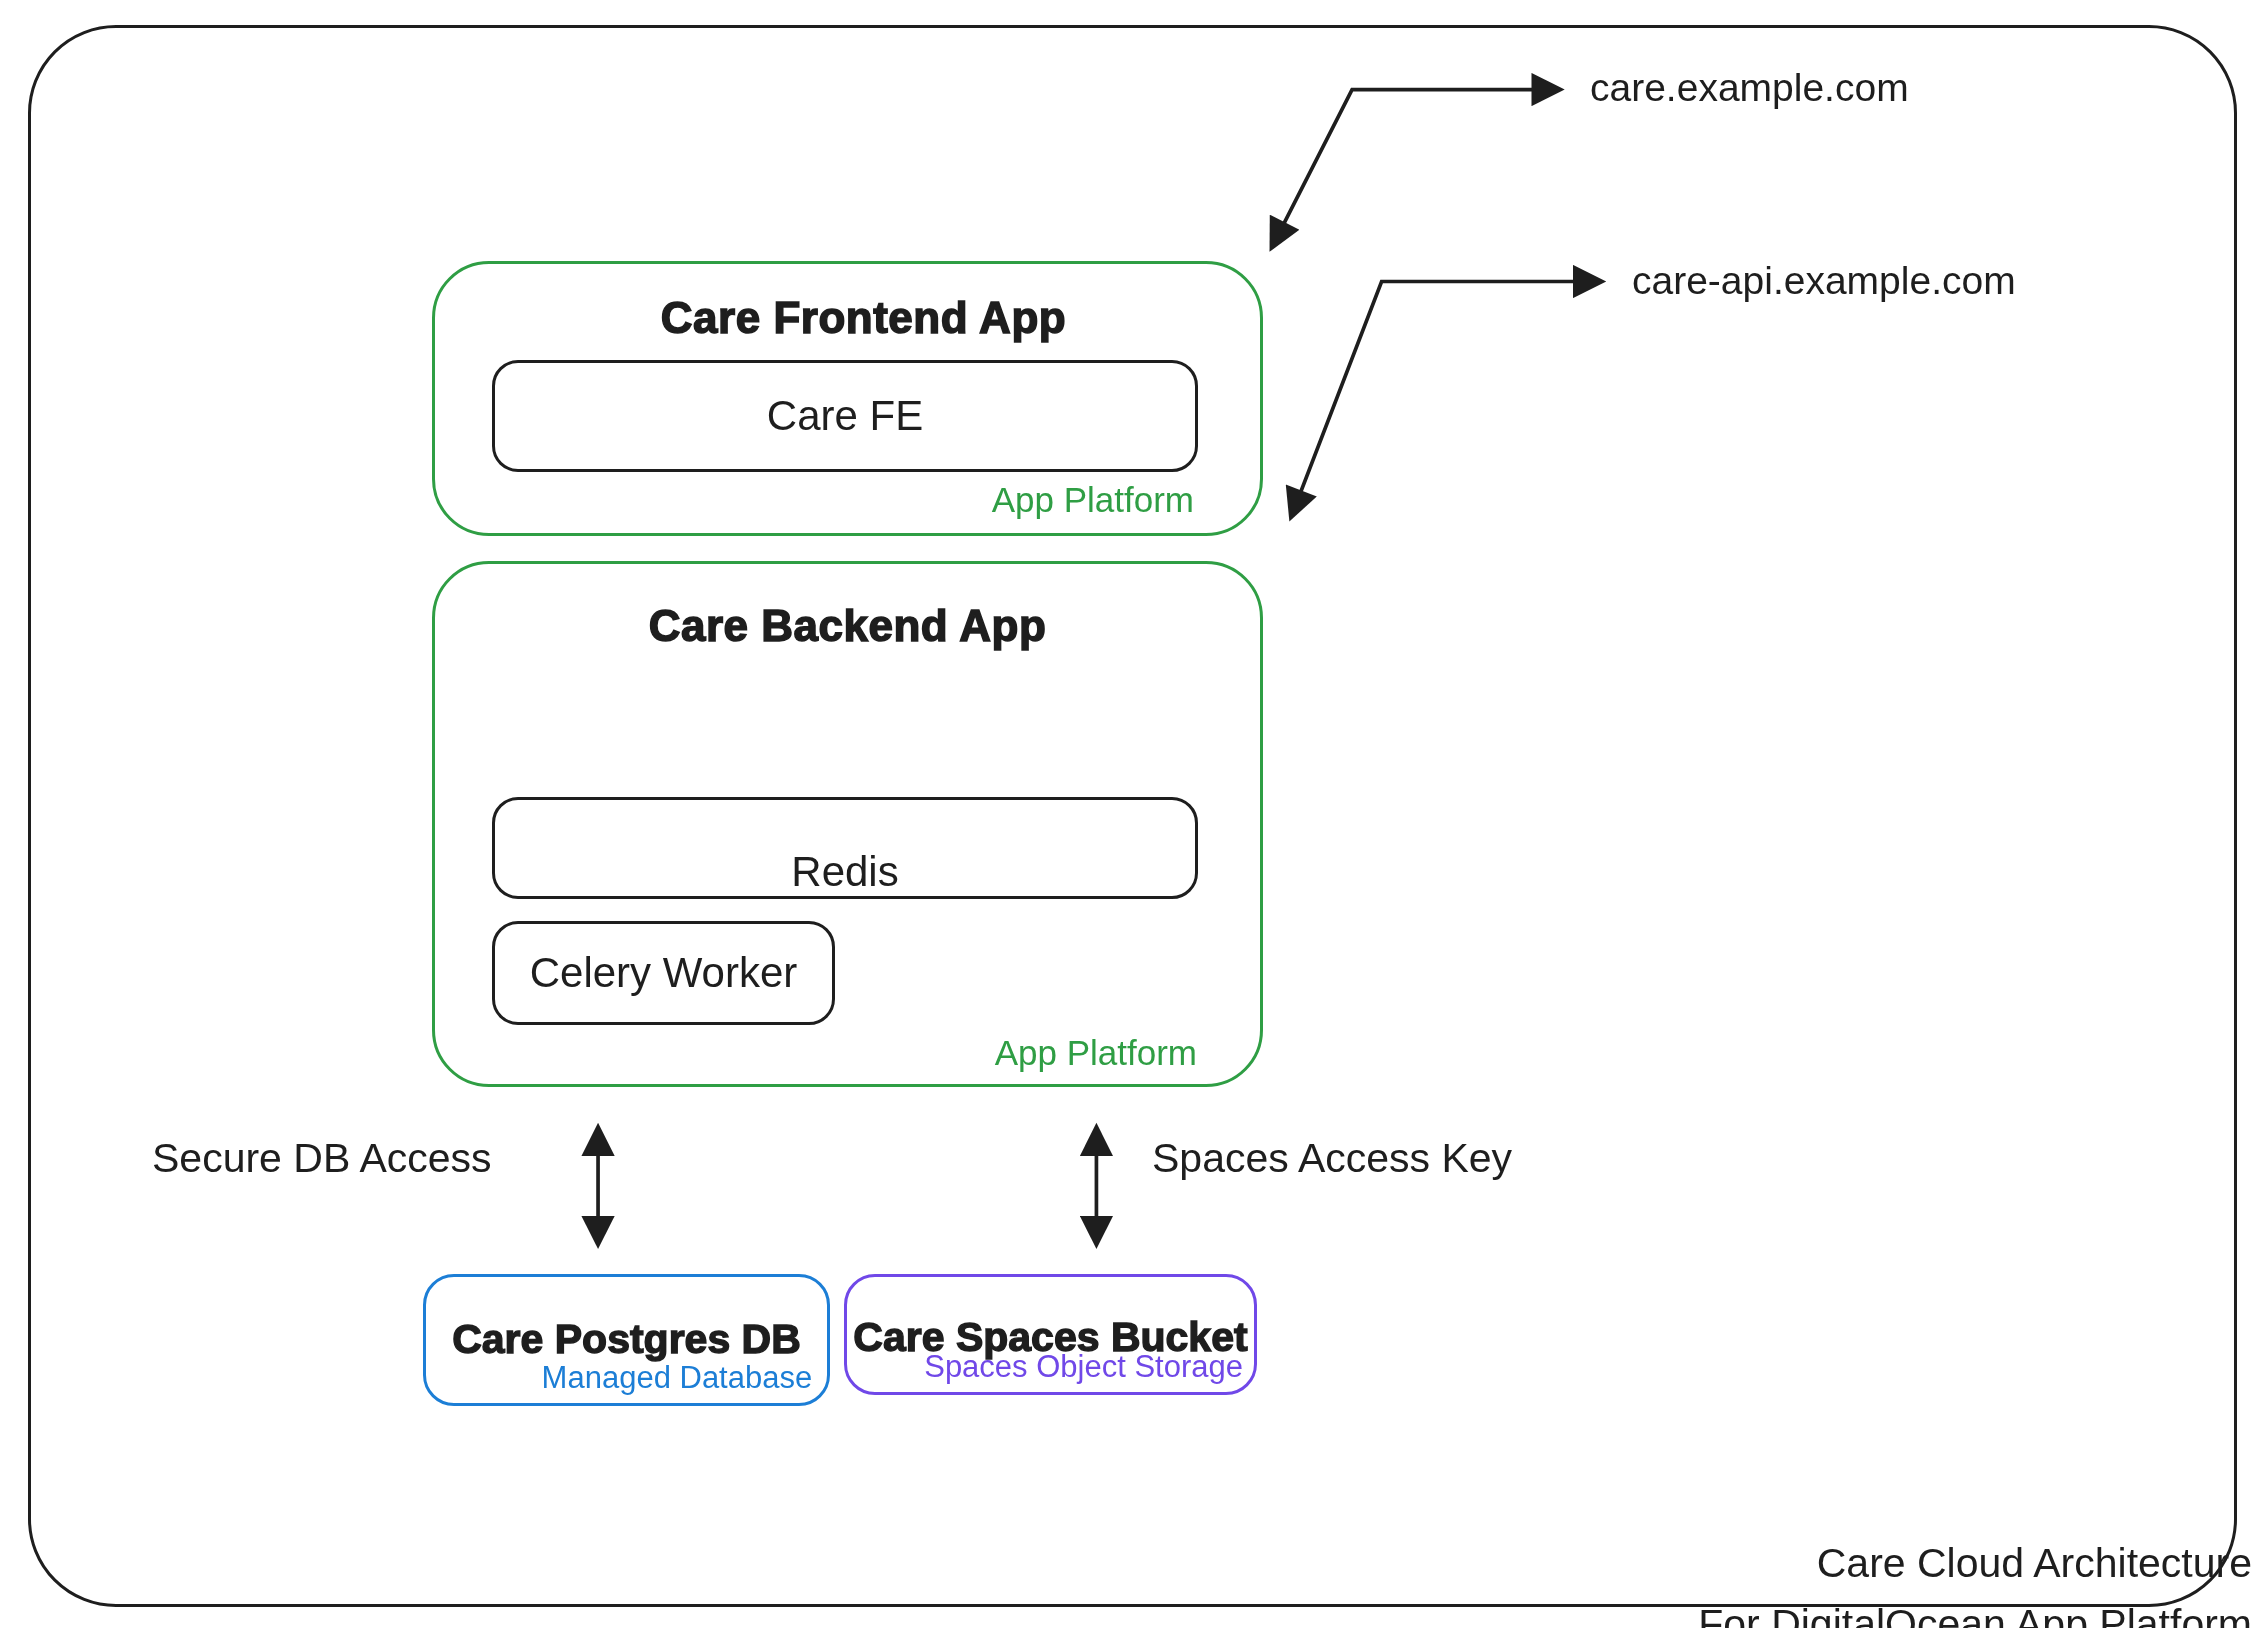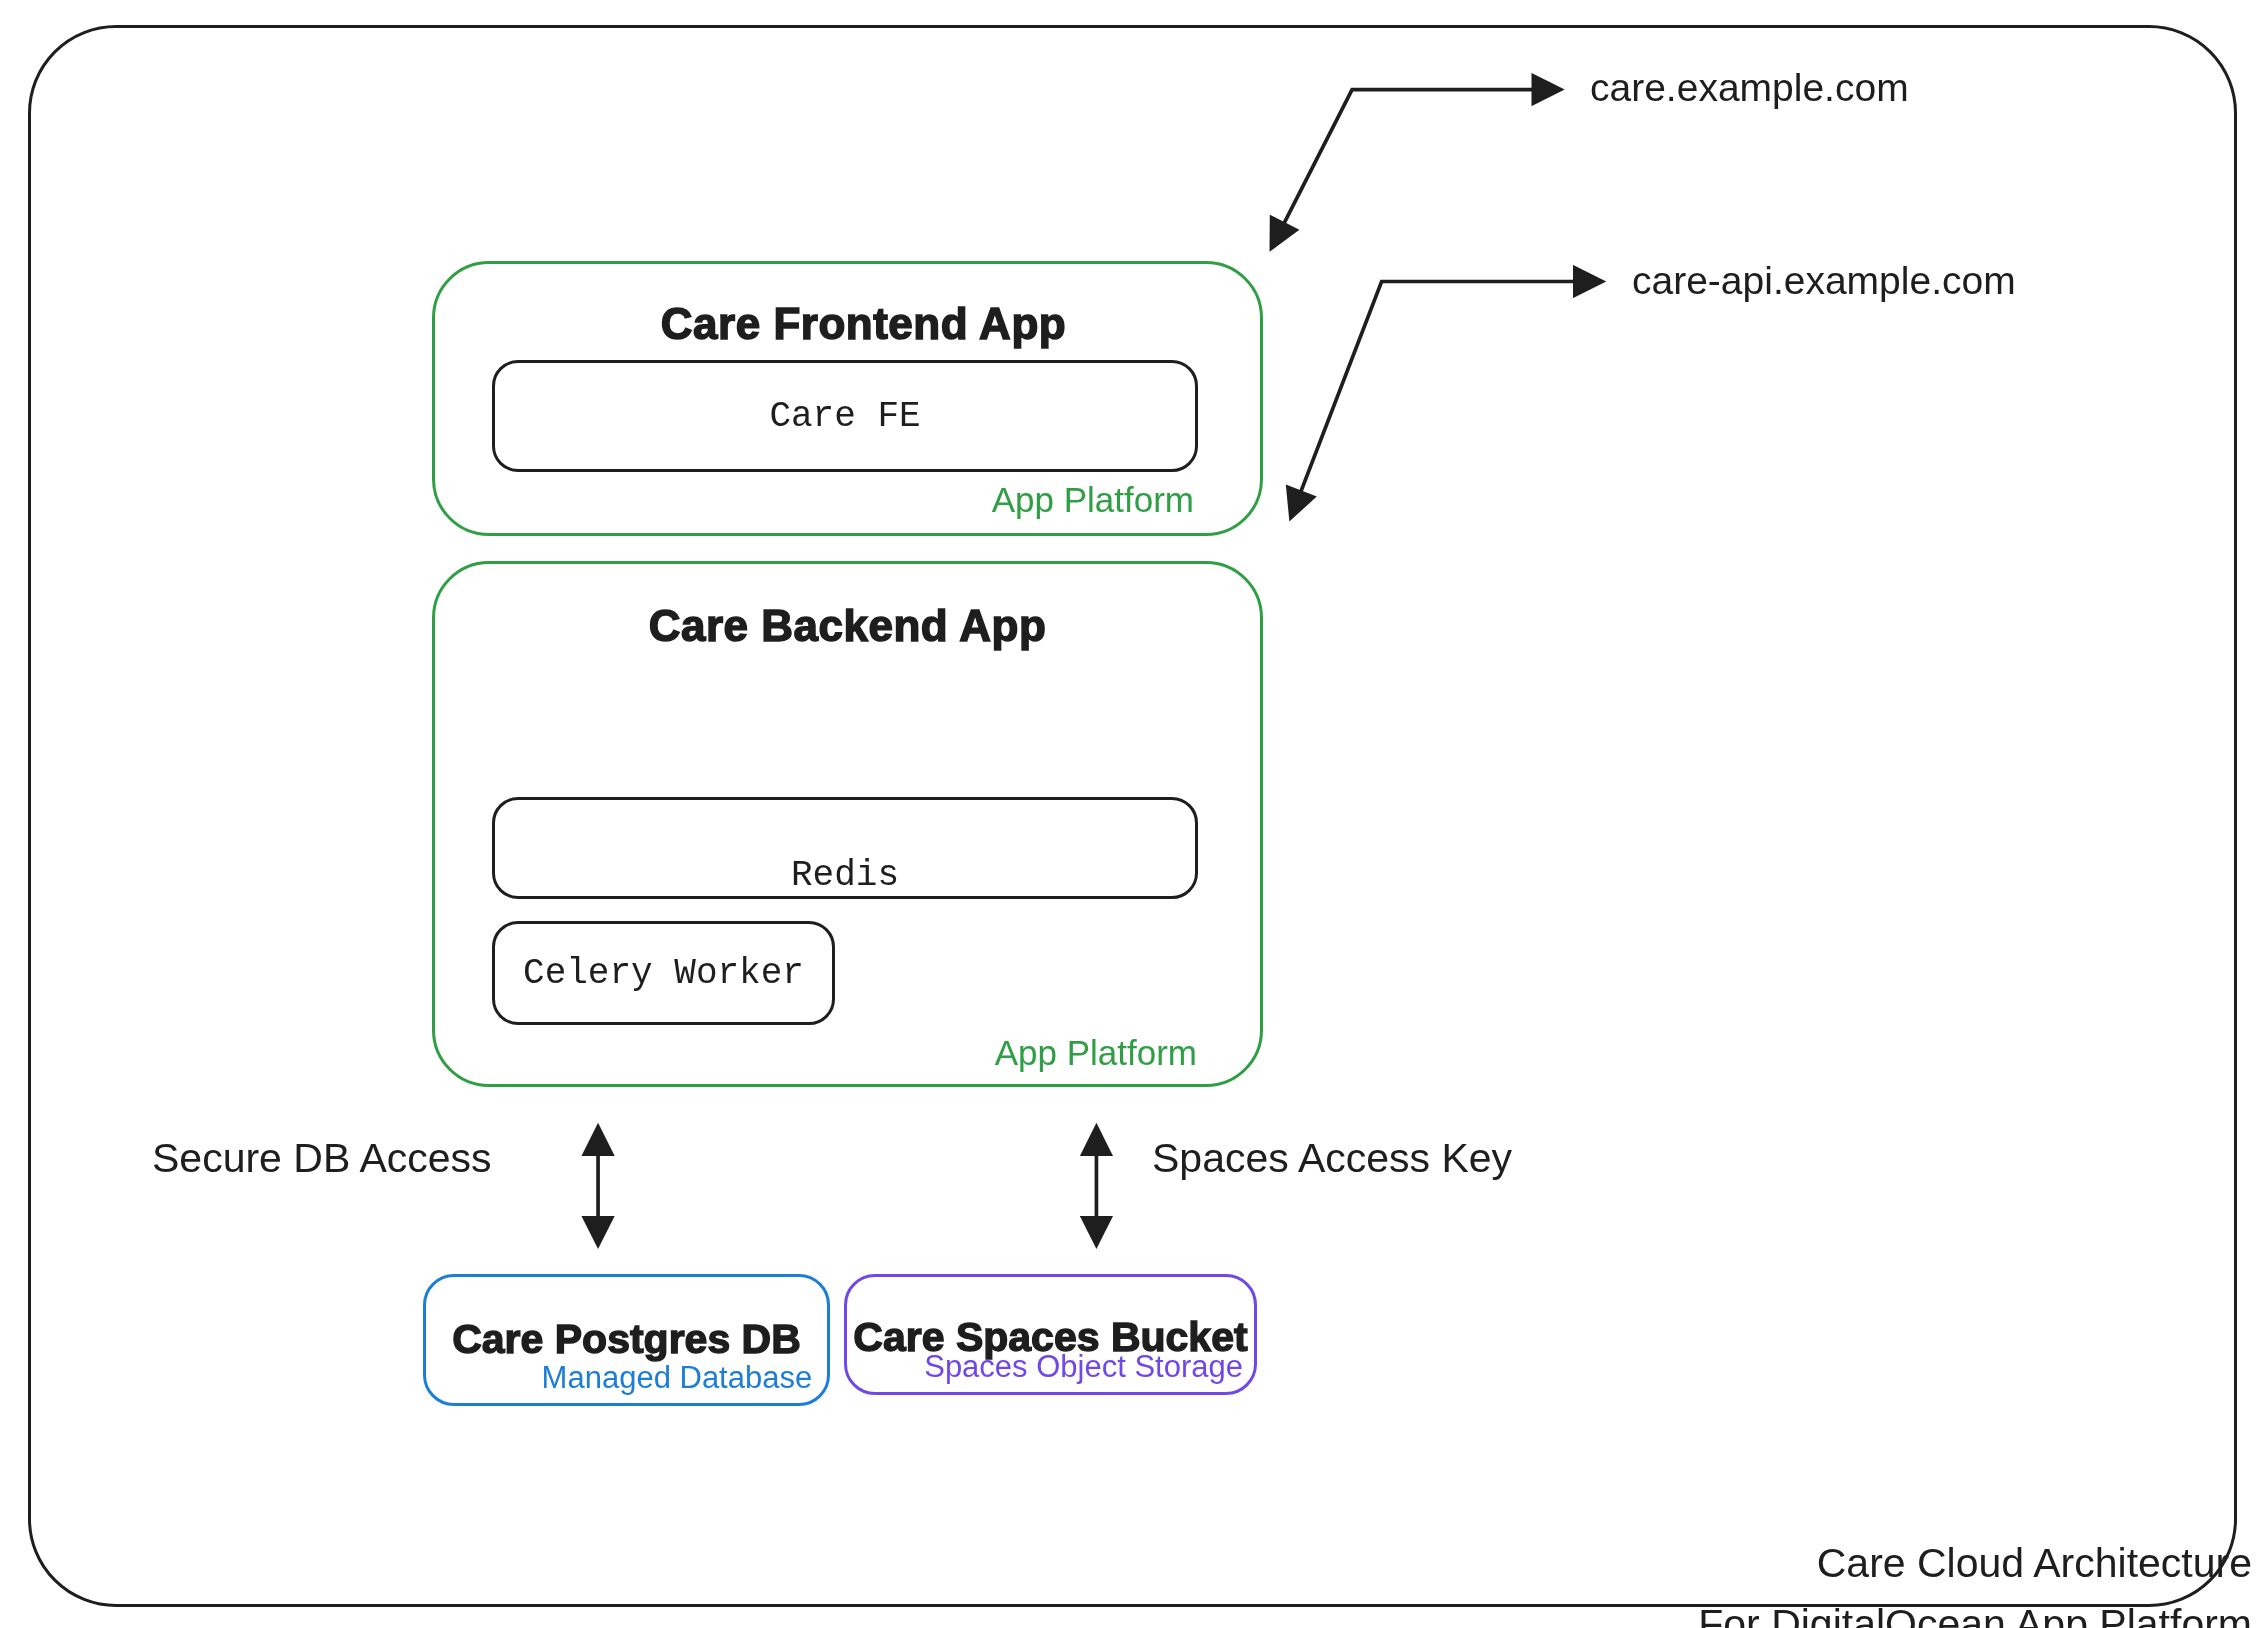--- a/index.html
+++ b/index.html
@@ -35,21 +35,21 @@
     -webkit-text-stroke:1.5px currentColor;
   }
   .platform-label{
     position:absolute;color:var(--green);font-size:35px;font-weight:500;
   }
 
   
   .service-box{
     position:absolute;border:3.7px solid var(--ink);border-radius:26px;
     display:flex;align-items:center;justify-content:center;
-    font-size:36px;font-weight:400;background:transparent;font-family:Liberation Mono, monospace;
+    font-size:42px;font-weight:400;background:transparent;
   }
 
   
   .resource-box{
     position:absolute;border:3.7px solid;border-radius:31px;background:transparent;
   }
   .resource-box.blue{border-color:var(--blue);}
   .resource-box.violet{border-color:var(--violet);}
   .resource-title{
     position:absolute;left:0;right:0;text-align:center;
@@ -90,21 +90,21 @@
     <path class="shaft" d="M1378,268 L1465,97 L1690,97" marker-start="url(#ah)" marker-end="url(#ah)"></path>
     <path class="shaft" d="M1399,560 L1497,305 L1735,305" marker-start="url(#ah)" marker-end="url(#ah)"></path>
     <path class="shaft" d="M648,1222 L648,1348" marker-start="url(#ah)" marker-end="url(#ah)"></path>
     <path class="shaft" d="M1188,1222 L1188,1348" marker-start="url(#ah)" marker-end="url(#ah)"></path>
   </svg>
 
   <div class="domain-text" style="left:1590px;top:66px;">care.example.com</div>
   <div class="domain-text" style="left:1632px;top:259px;">care-api.example.com</div>
 
   <div class="group-box" style="left:432px;top:261px;width:831px;height:275px;">
-    <div class="group-title" style="top:35px;padding-left:32px;">Care Frontend App</div>
+    <div class="group-title" style="top:29px;padding-left:32px;">Care Frontend App</div>
     <div class="service-box" style="left:57px;top:96px;width:706px;height:112px;">
       <span>Care FE</span>
     </div>
     <div class="platform-label" style="right:66px;bottom:13px;">App Platform</div>
   </div>
 
   <div class="group-box" style="left:432px;top:561px;width:831px;height:526px;">
     <div class="group-title" style="top:37px;">Care Backend App</div>
     <div class="service-box" style="left:57px;top:233px;width:706px;height:102px;align-items:flex-end;">
       <span>Redis</span>

